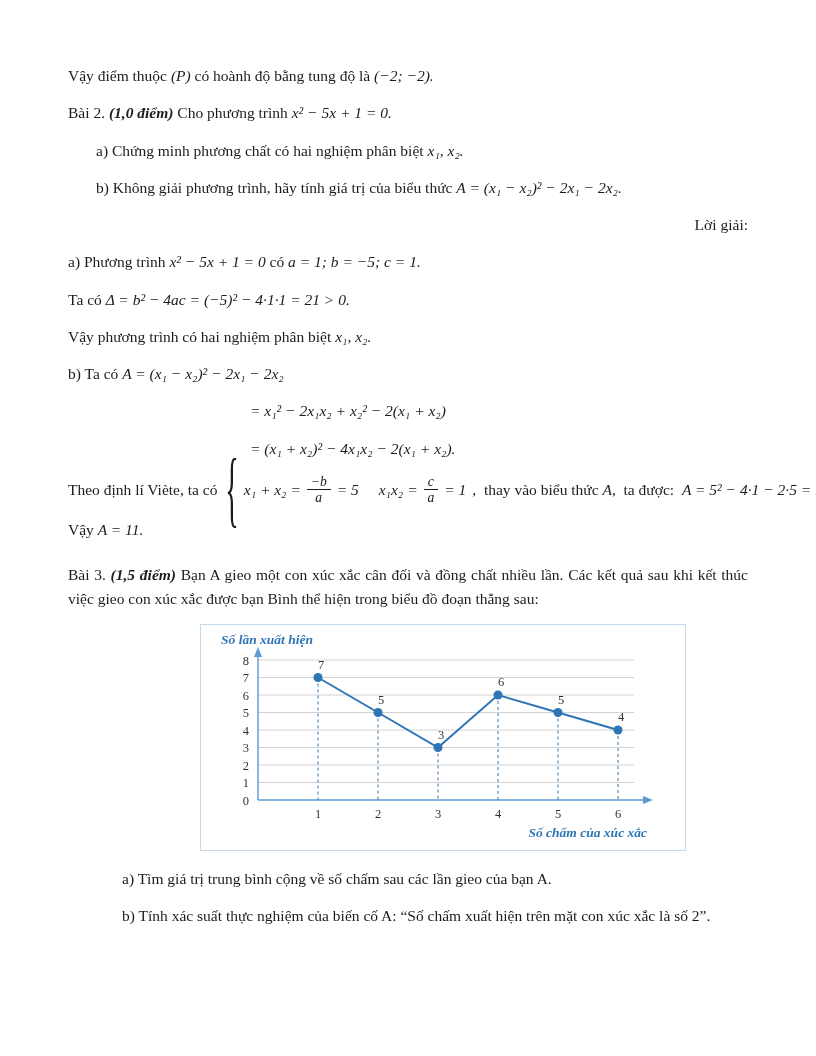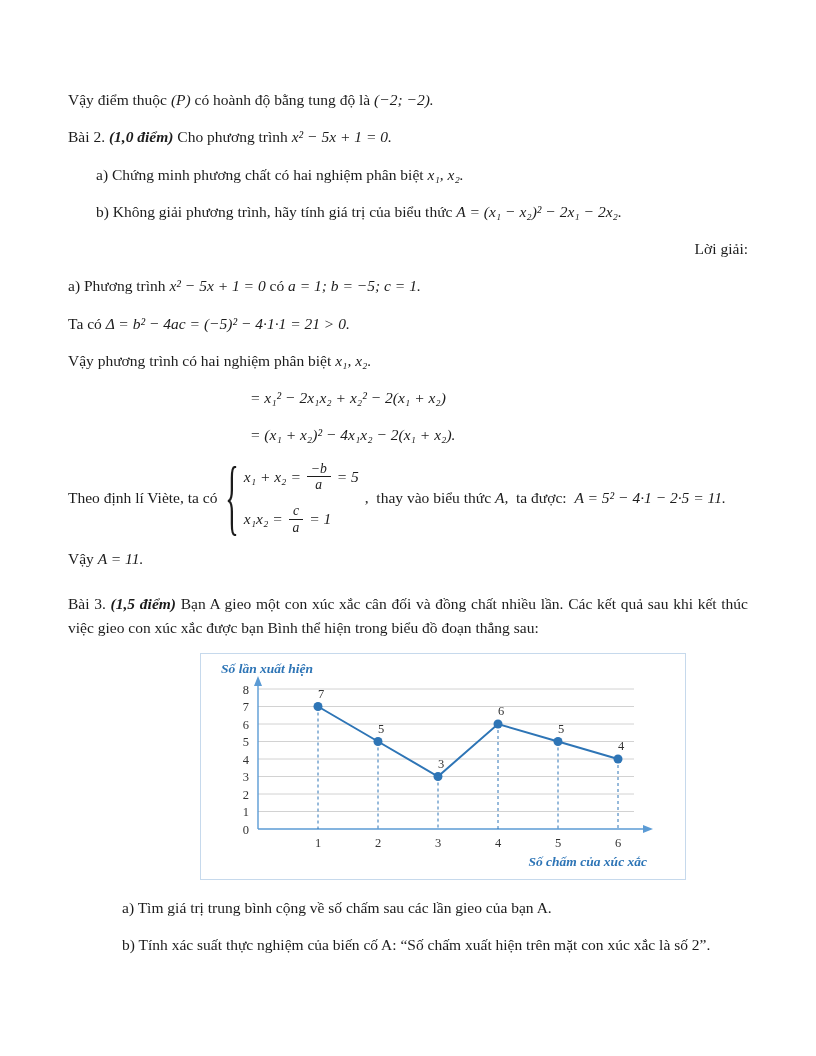--- a/index.html
+++ b/index.html
@@ -1,34 +1,34 @@
 <!DOCTYPE html>
 <html><head>
 <meta charset="utf-8">
 <style>
   html,body{margin:0;padding:0;background:#ffffff;}
   body{
     width:816px;height:1056px;overflow:hidden;
     font-family:"Liberation Serif","DejaVu Serif",serif;
     font-size:15.5px;color:#1c1c1c;
   }
-  .page{padding:88px 68px 0 68px;}
+  .page{padding:64px 68px 0 68px;}
   p{margin:0 0 14px 0;line-height:1.5;}
   .math{font-style:italic;font-family:"Liberation Serif","DejaVu Serif",serif;}
   .bold{font-weight:normal;}
   .bi{font-weight:bold;font-style:italic;}
   .center{text-align:right;}
   .justify{text-align:justify;margin-top:22px;}
   .indent1{padding-left:28px;}
   .indent2{padding-left:182px;}
   .indent3{padding-left:54px;}
   .viete{display:flex;align-items:center;margin:2px 0 12px 0;line-height:1.4;white-space:pre;}
   .system{display:inline-flex;align-items:center;margin:0 6px 0 4px;}
   .brace{display:inline-block;font-size:28px;font-weight:300;transform:scaleY(3.0);transform-origin:center;margin-right:5px;line-height:1;}
-  .eqs{display:inline-flex;flex-direction:column;gap:10px;}
+  .eqs{display:inline-flex;flex-direction:row;gap:20px;}
   .eq{display:flex;align-items:center;white-space:pre;font-style:italic;}
   .frac{display:inline-flex;flex-direction:column;align-items:center;vertical-align:middle;font-size:0.88em;margin:0 2px;line-height:1.15;}
   .frac .num{border-bottom:1px solid #1c1c1c;padding:0 4px;}
   .frac .den{padding:0 4px;}
   .chart-box{
     width:484px;margin:2px 0 16px 132px;
     border:1px solid #c6d9ec;background:#ffffff;padding:5px 0 2px 0;
   }
   svg text{font-family:"Liberation Serif","DejaVu Serif",serif;}
 </style>
@@ -46,20 +46,21 @@
   <p class="indent1"><span>b) Không giải phương trình, hãy tính giá trị của biểu thức </span><span class="math">A = (x₁ − x₂)² − 2x₁ − 2x₂.</span></p>
 
   <p class="center bold">Lời giải:</p>
 
   <p><span>a) Phương trình </span><span class="math">x² − 5x + 1 = 0</span><span> có </span><span class="math">a = 1; b = −5; c = 1.</span></p>
 
   <p><span>Ta có </span><span class="math">Δ = b² − 4ac = (−5)² − 4·1·1 = 21 &gt; 0.</span></p>
 
   <p><span>Vậy phương trình có hai nghiệm phân biệt </span><span class="math">x₁, x₂.</span></p>
 
+  <p><span>b) Ta có </span><span class="math">A = (x₁ − x₂)² − 2x₁ − 2x₂</span></p>
 
   <p class="indent2 math">= x₁² − 2x₁x₂ + x₂² − 2(x₁ + x₂)</p>
   <p class="indent2 math">= (x₁ + x₂)² − 4x₁x₂ − 2(x₁ + x₂).</p>
 
   <div class="viete">
     <span>Theo định lí Viète, ta có </span><span class="system"><span class="brace">{</span><span class="eqs"><span class="eq"><span>x₁ + x₂ = </span><span class="frac"><span class="num">−b</span><span class="den">a</span></span><span> = 5</span></span><span class="eq"><span>x₁x₂ = </span><span class="frac"><span class="num">c</span><span class="den">a</span></span><span> = 1</span></span></span></span><span>,  thay vào biểu thức </span><span class="math">A,</span><span>  ta được:  </span><span class="math">A = 5² − 4·1 − 2·5 = 11.</span>
   </div>
 
   <p><span>Vậy </span><span class="math">A = 11.</span></p>
 

